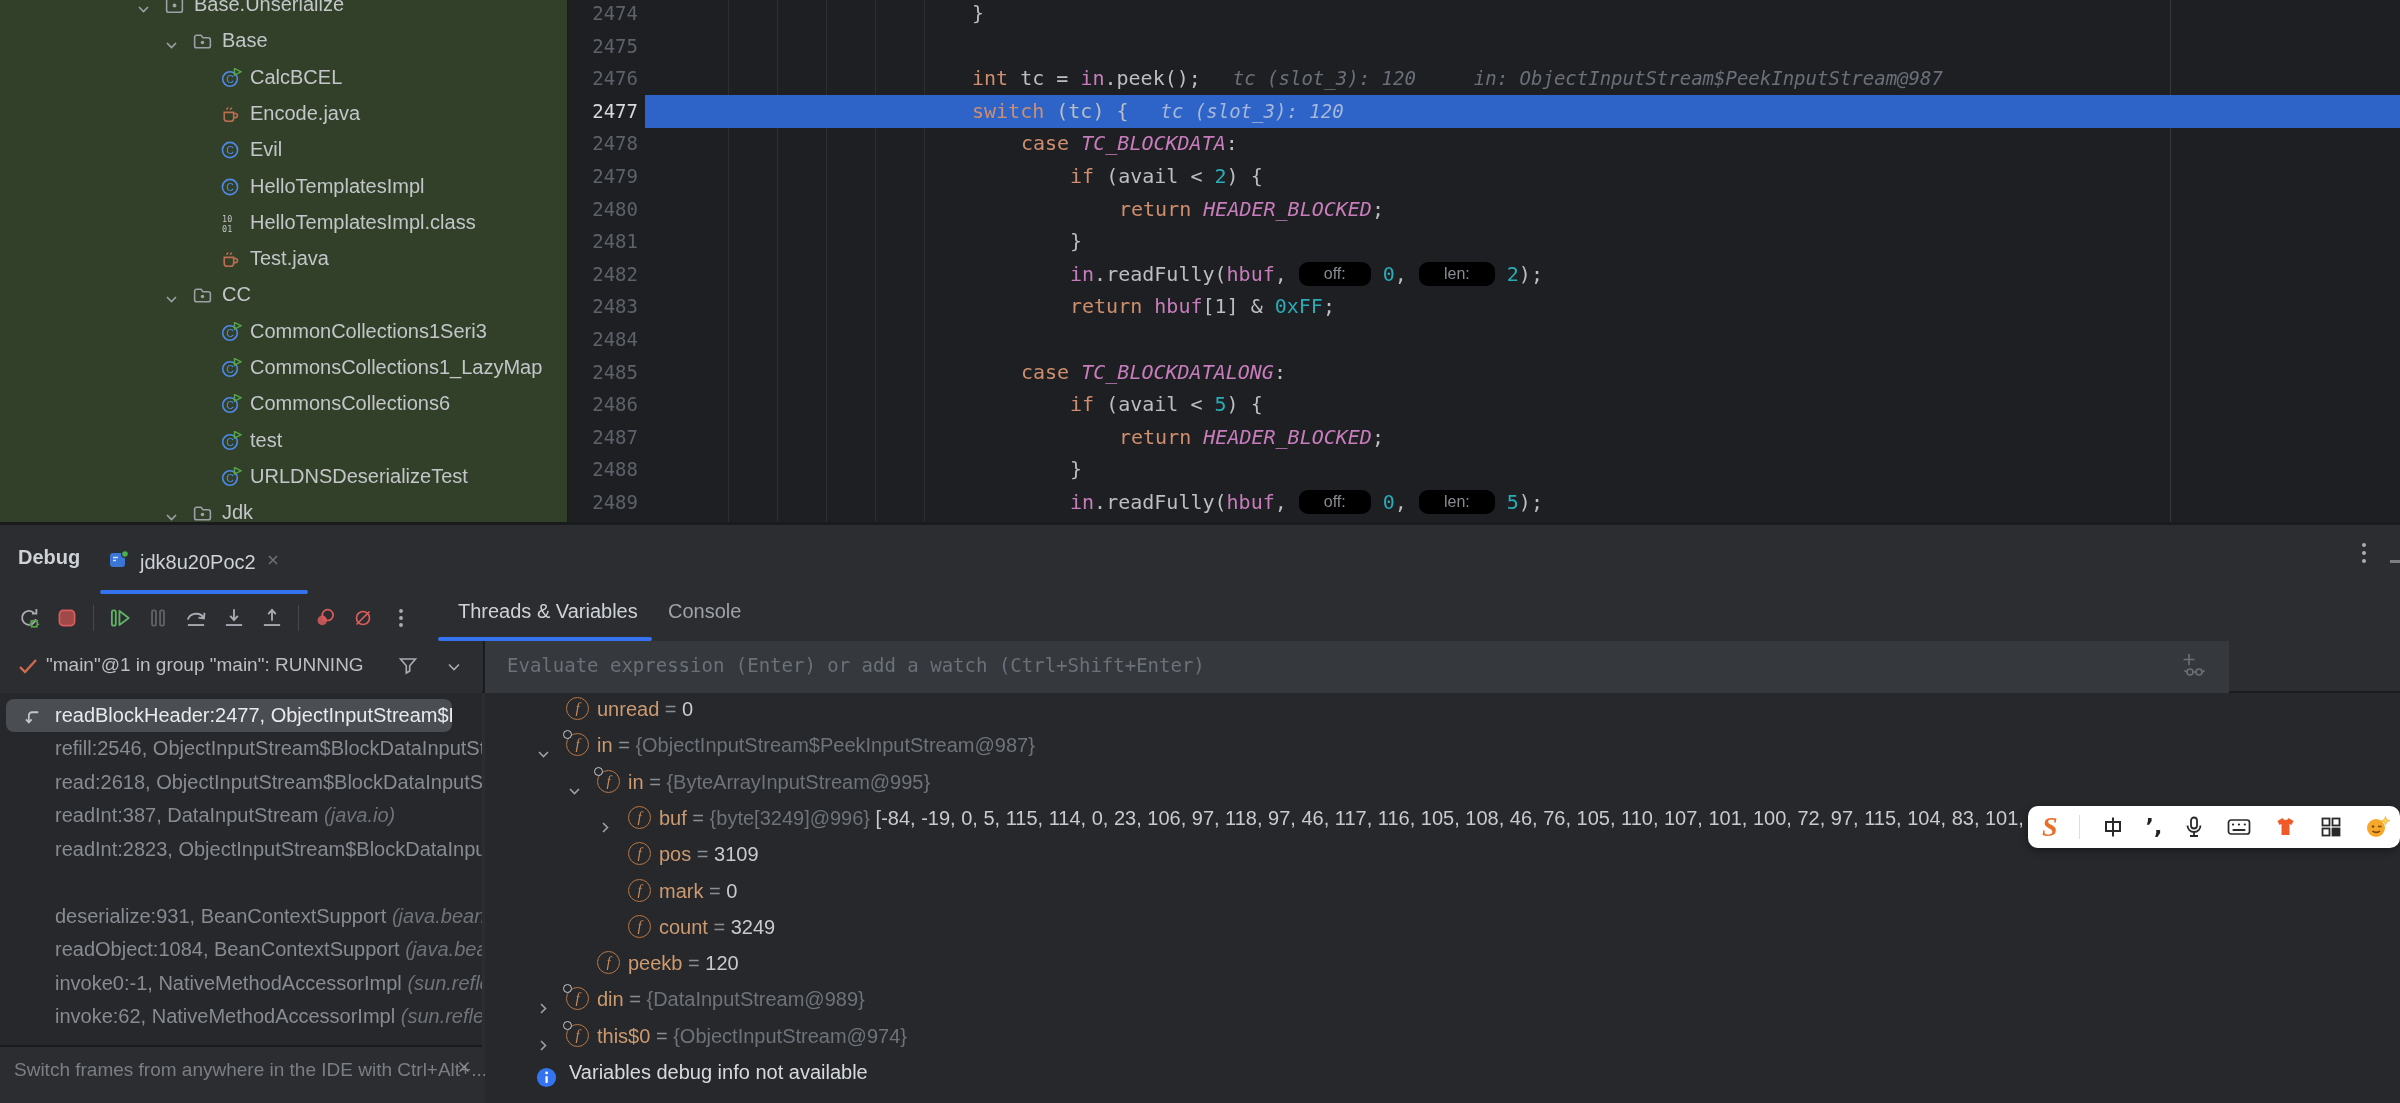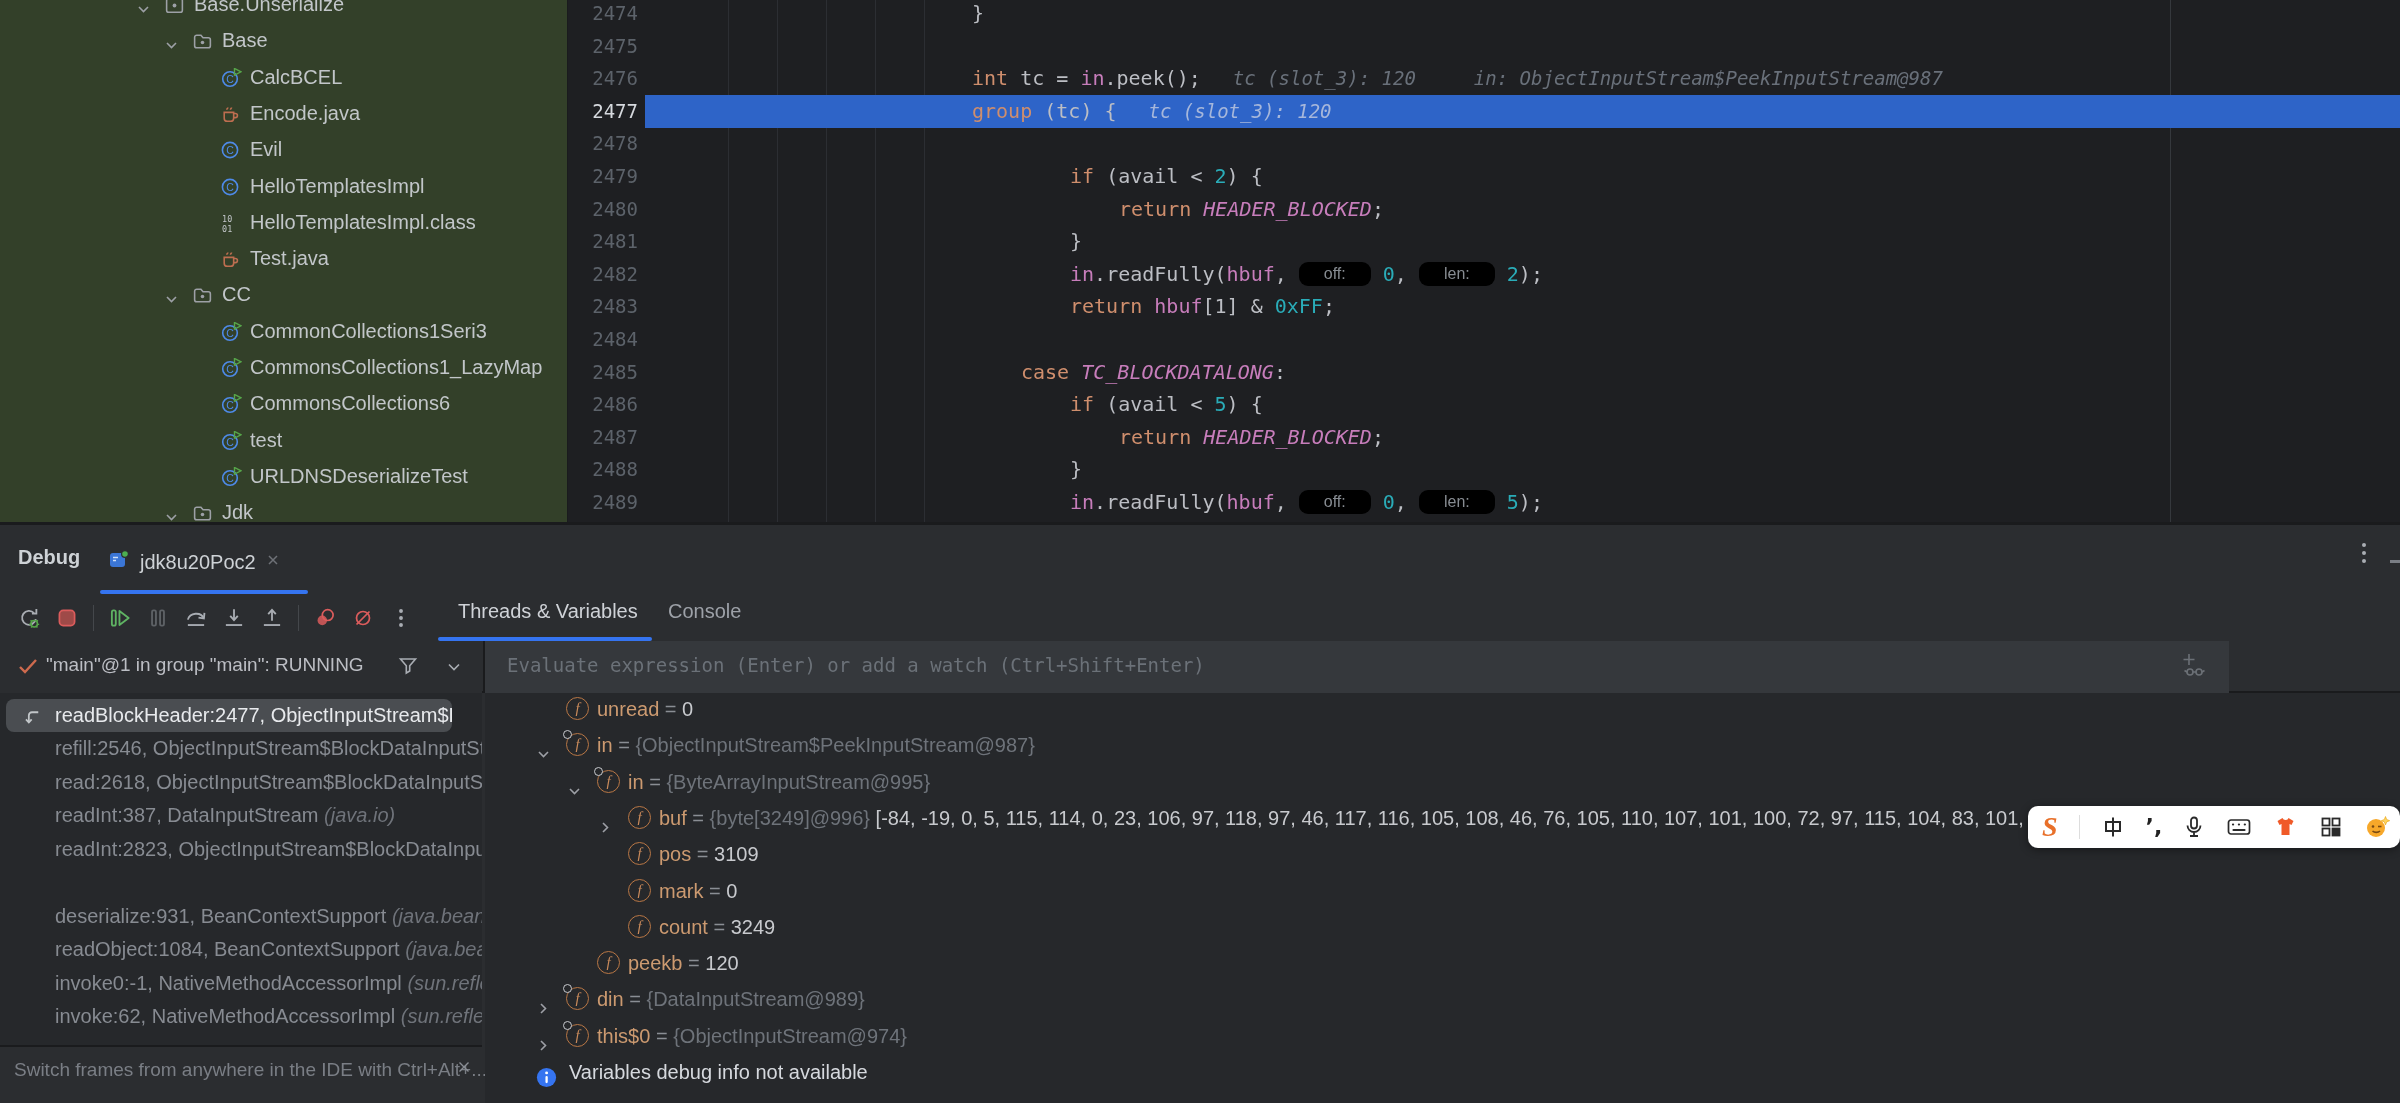--- a/index.html
+++ b/index.html
@@ -236,22 +236,23 @@
       <div class="guide" style="left: 306px;"></div>
       <div class="guide" style="left: 355px;"></div>
       <div class="lnum" style="top: -3px;">2474</div>
       <div class="codeline" style="top: -3px; padding-left: 294px;"><span class="tk-p">}</span></div>
       <div class="lnum" style="top: 29.6px;">2475</div>
       <div class="codeline" style="top: 29.6px; padding-left: 0px;"></div>
       <div class="lnum" style="top: 62.2px;">2476</div>
       <div class="codeline" style="top: 62.2px; padding-left: 294px;"><span class="tk-kw">int</span><span class="tk-p"> tc = </span><span class="tk-f">in</span><span class="tk-p">.peek();</span><span class="dhint">tc (slot_3): 120</span><span class="dhint dhint2">in: ObjectInputStream$PeekInputStream@987</span></div>
       <div class="execbar" style="top: 94.8px;"></div>
       <div class="lnum cur" style="top: 94.8px;">2477</div>
-      <div class="codeline exec" style="top: 94.8px; padding-left: 294px;"><span class="tk-kw">group</span><span class="tk-p"> (tc) {</span><span class="dhint onexec">tc (slot_3): 120</span></div>
+      <div class="codeline exec" style="top: 94.8px; padding-left: 294px;"><span class="tk-kw">switch</span><span class="tk-p"> (tc) {</span><span class="dhint onexec">tc (slot_3): 120</span></div>
       <div class="lnum" style="top: 127.4px;">2478</div>
+      <div class="codeline" style="top: 127.4px; padding-left: 343px;"><span class="tk-kw">case</span><span class="tk-p"> </span><span class="tk-c">TC_BLOCKDATA</span><span class="tk-p">:</span></div>
       <div class="lnum" style="top: 160px;">2479</div>
       <div class="codeline" style="top: 160px; padding-left: 392px;"><span class="tk-kw">if</span><span class="tk-p"> (avail &lt; </span><span class="tk-n">2</span><span class="tk-p">) {</span></div>
       <div class="lnum" style="top: 192.6px;">2480</div>
       <div class="codeline" style="top: 192.6px; padding-left: 441px;"><span class="tk-kw">return</span><span class="tk-p"> </span><span class="tk-c">HEADER_BLOCKED</span><span class="tk-p">;</span></div>
       <div class="lnum" style="top: 225.2px;">2481</div>
       <div class="codeline" style="top: 225.2px; padding-left: 392px;"><span class="tk-p">}</span></div>
       <div class="lnum" style="top: 257.8px;">2482</div>
       <div class="codeline" style="top: 257.8px; padding-left: 392px;"><span class="tk-f">in</span><span class="tk-p">.readFully(</span><span class="tk-f">hbuf</span><span class="tk-p">, </span><span class="chip">off:</span><span class="tk-p"> </span><span class="tk-n">0</span><span class="tk-p">, </span><span class="chip">len:</span><span class="tk-p"> </span><span class="tk-n">2</span><span class="tk-p">);</span></div>
       <div class="lnum" style="top: 290.4px;">2483</div>
       <div class="codeline" style="top: 290.4px; padding-left: 392px;"><span class="tk-kw">return</span><span class="tk-p"> </span><span class="tk-f">hbuf</span><span class="tk-p">[1] &amp; </span><span class="tk-n">0xFF</span><span class="tk-p">;</span></div>

